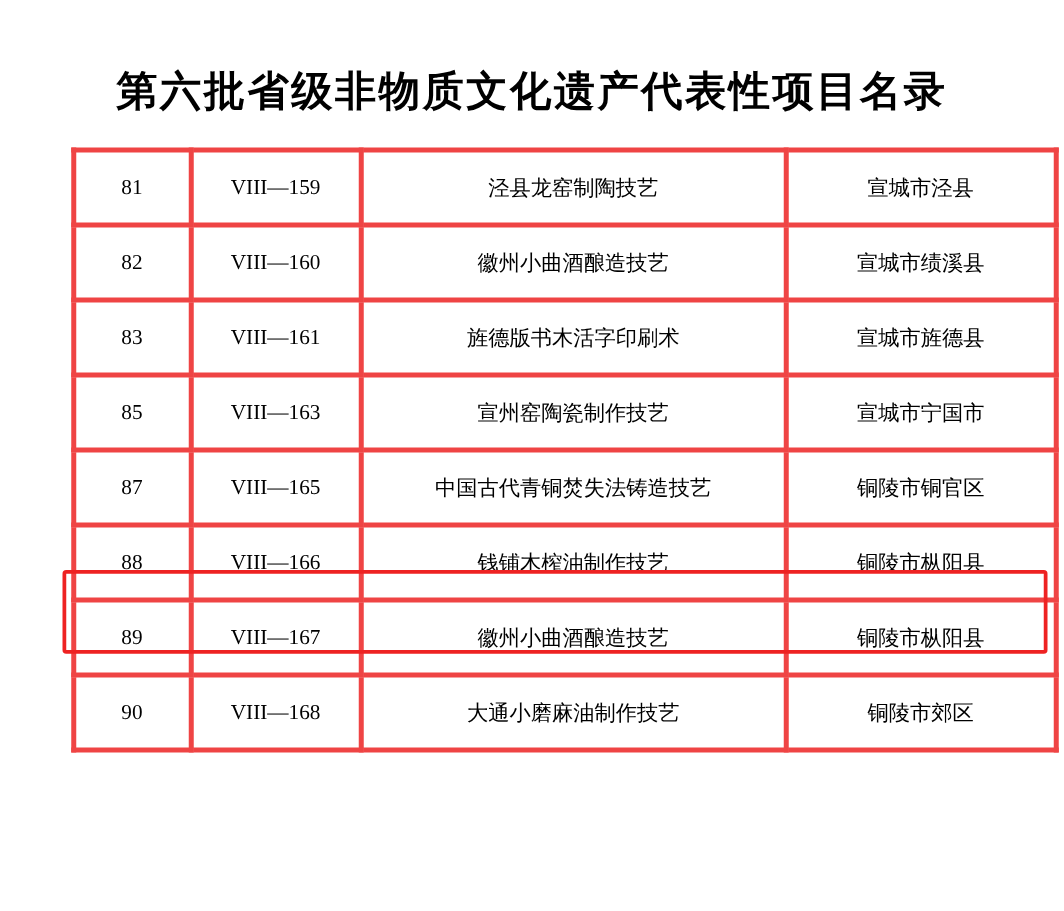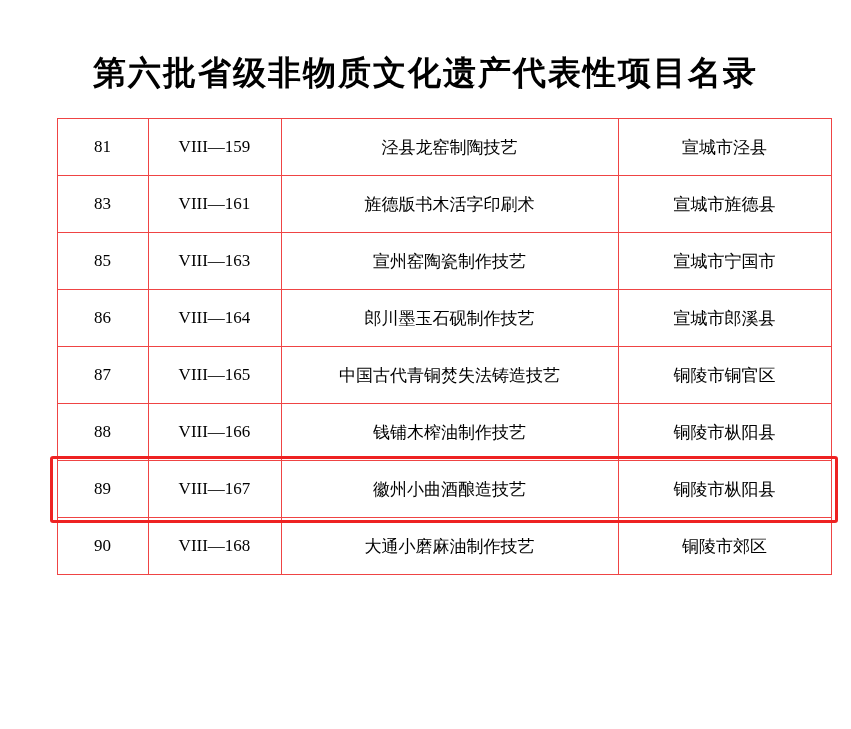--- a/index.html
+++ b/index.html
@@ -35,21 +35,21 @@
     position: relative;
     width: 738px;
     margin: 0 auto;
   }
   table.listing {
     border-collapse: collapse;
     width: 100%;
     table-layout: fixed;
   }
   table.listing td {
-    border: 1px solid #ef4444;
+    border: 4px solid #ef4444;
     height: 56px;
     text-align: center;
     vertical-align: middle;
     font-size: 17px;
     font-family: "Liberation Serif", "DejaVu Serif", serif;
     color: #000000;
     padding: 0 4px;
   }
   td.col-seq { width: 82px; }
   td.col-code { width: 124px; }
@@ -73,36 +73,36 @@
   <div class="table-wrap">
     <table class="listing">
       <tbody>
           <tr>
             <td class="col-seq">81</td>
             <td class="col-code">VIII—159</td>
             <td class="col-name">泾县龙窑制陶技艺</td>
             <td class="col-region">宣城市泾县</td>
           </tr>
           <tr>
+            <td class="col-seq">82</td>
+            <td class="col-code">VIII—160</td>
+            <td class="col-name">徽州小曲酒酿造技艺</td>
+            <td class="col-region">宣城市绩溪县</td>
+          </tr>
+          <tr>
             <td class="col-seq">83</td>
             <td class="col-code">VIII—161</td>
             <td class="col-name">旌德版书木活字印刷术</td>
             <td class="col-region">宣城市旌德县</td>
           </tr>
           <tr>
             <td class="col-seq">85</td>
             <td class="col-code">VIII—163</td>
             <td class="col-name">宣州窑陶瓷制作技艺</td>
             <td class="col-region">宣城市宁国市</td>
-          </tr>
-          <tr>
-            <td class="col-seq">86</td>
-            <td class="col-code">VIII—164</td>
-            <td class="col-name">郎川墨玉石砚制作技艺</td>
-            <td class="col-region">宣城市郎溪县</td>
           </tr>
           <tr>
             <td class="col-seq">87</td>
             <td class="col-code">VIII—165</td>
             <td class="col-name">中国古代青铜焚失法铸造技艺</td>
             <td class="col-region">铜陵市铜官区</td>
           </tr>
           <tr>
             <td class="col-seq">88</td>
             <td class="col-code">VIII—166</td>

